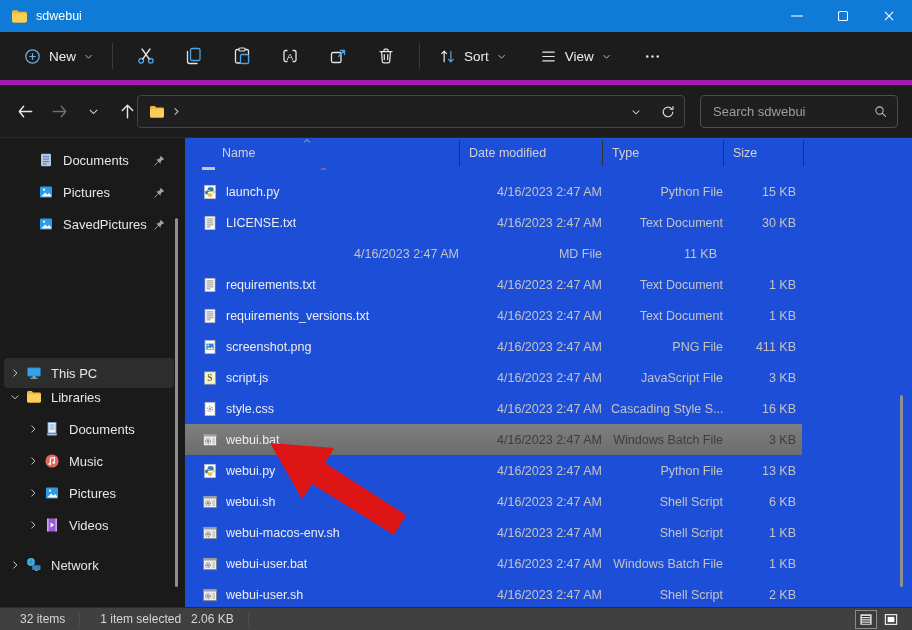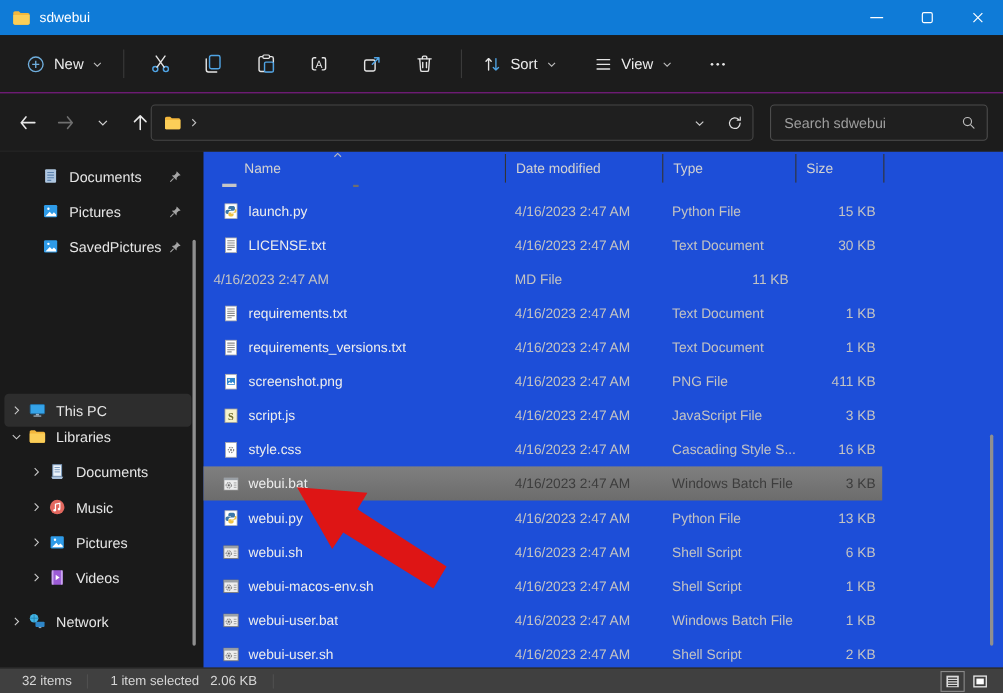--- a/index.html
+++ b/index.html
@@ -7,21 +7,21 @@
   .window { position:relative; width:912px; height:630px; background:#1a1a1a; overflow:hidden; }
 
   
   .titlebar { position:absolute; top:0; left:0; right:0; height:32px; background:#0F7BD7; display:flex; align-items:center; }
   .titlebar .tfold { margin-left:11px; display:inline-flex; }
   .titlebar .ttext { color:#fff; font-size:12.5px; margin-left:8px; }
   .wincontrols { position:absolute; right:0; top:0; height:32px; display:flex; }
   .winbtn { width:46px; height:32px; display:flex; align-items:center; justify-content:center; background:transparent; border:none; cursor:pointer; }
 
   
-  .toolbar { position:absolute; top:32px; left:0; right:0; height:53px; background:#1c1c1c; display:flex; align-items:center; border-bottom:1px solid #a21caf; }
+  .toolbar { position:absolute; top:32px; left:0; right:0; height:53px; background:#1c1c1c; display:flex; align-items:center; border-bottom:5px solid #a21caf; }
   .tb-btn { display:flex; align-items:center; gap:7px; background:transparent; border:none; color:#ececec; font-size:13.5px; font-family:"Liberation Sans",sans-serif; padding:7px 9px; border-radius:4px; cursor:pointer; }
   .tb-icon-btn { padding:7px 14px; }
   .tb-divider { width:1px; height:26px; background:#3a3a3a; margin:0 9px; }
   .new-btn { margin-left:14px; }
   .ic { display:inline-flex; align-items:center; justify-content:center; }
   .ic svg { display:block; }
 
   
   .navbar { position:absolute; top:85px; left:0; right:0; height:53px; background:#1c1c1c; display:flex; align-items:center; border-bottom:1px solid #282828; }
   .nav-btn { background:transparent; border:none; width:34px; height:34px; display:flex; align-items:center; justify-content:center; cursor:pointer; border-radius:4px; }
@@ -55,21 +55,21 @@
   .col.bord { border-left:1px solid #333; }
   .col.size { border-right:1px solid #333; }
   .sortcaret { position:absolute; left:116px; top:-3px; }
   .sliver1 { position:absolute; left:17px; top:29px; width:13px; height:3px; background:#c6c6c6; }
   .sliver2 { position:absolute; left:136px; top:30px; width:5px; height:2px; background:#6f6f6f; }
   .rows { position:absolute; top:38px; left:0; width:617px; }
   .file-row { display:grid; grid-template-columns:274px 143px 121px 79px; height:31px; align-items:center; color:#ededed; font-size:12.5px; cursor:default; }
   .file-row .cell { white-space:nowrap; overflow:hidden; }
   .file-row .namecell { display:flex; align-items:center; gap:8px; padding-left:17px; }
   .file-row .fic { width:16px; height:16px; flex:none; display:inline-flex; }
-  .file-row .sec { color:#c3c3c3; padding-left:9px; }
+  .file-row .sec { color:#c3c3c3; padding-left:9px;text-align:right; }
   .file-row .sizec { text-align:right; padding-right:6px; }
   .file-row.selected { background:linear-gradient(#7f7f7f,#6c6c6c); }
   .file-row.selected .sec { color:#3d3d3d; }
   .list-scroll { position:absolute; right:9px; top:257px; width:3px; height:192px; background:#8f8f8f; border-radius:2px; }
 
   
   .statusbar { position:absolute; left:0; right:0; bottom:0; height:23px; background:#404040; border-top:1px solid #2c2c2c; display:flex; align-items:center; color:#d6d6d6; font-size:12px; }
   .statusbar .sbitem { margin-left:20px; white-space:nowrap; }
   .statusbar .sbsize { margin-left:10px; }
   .statusbar .sb-div { width:1px; height:13px; background:#4f4f4f; margin-left:14px; }

